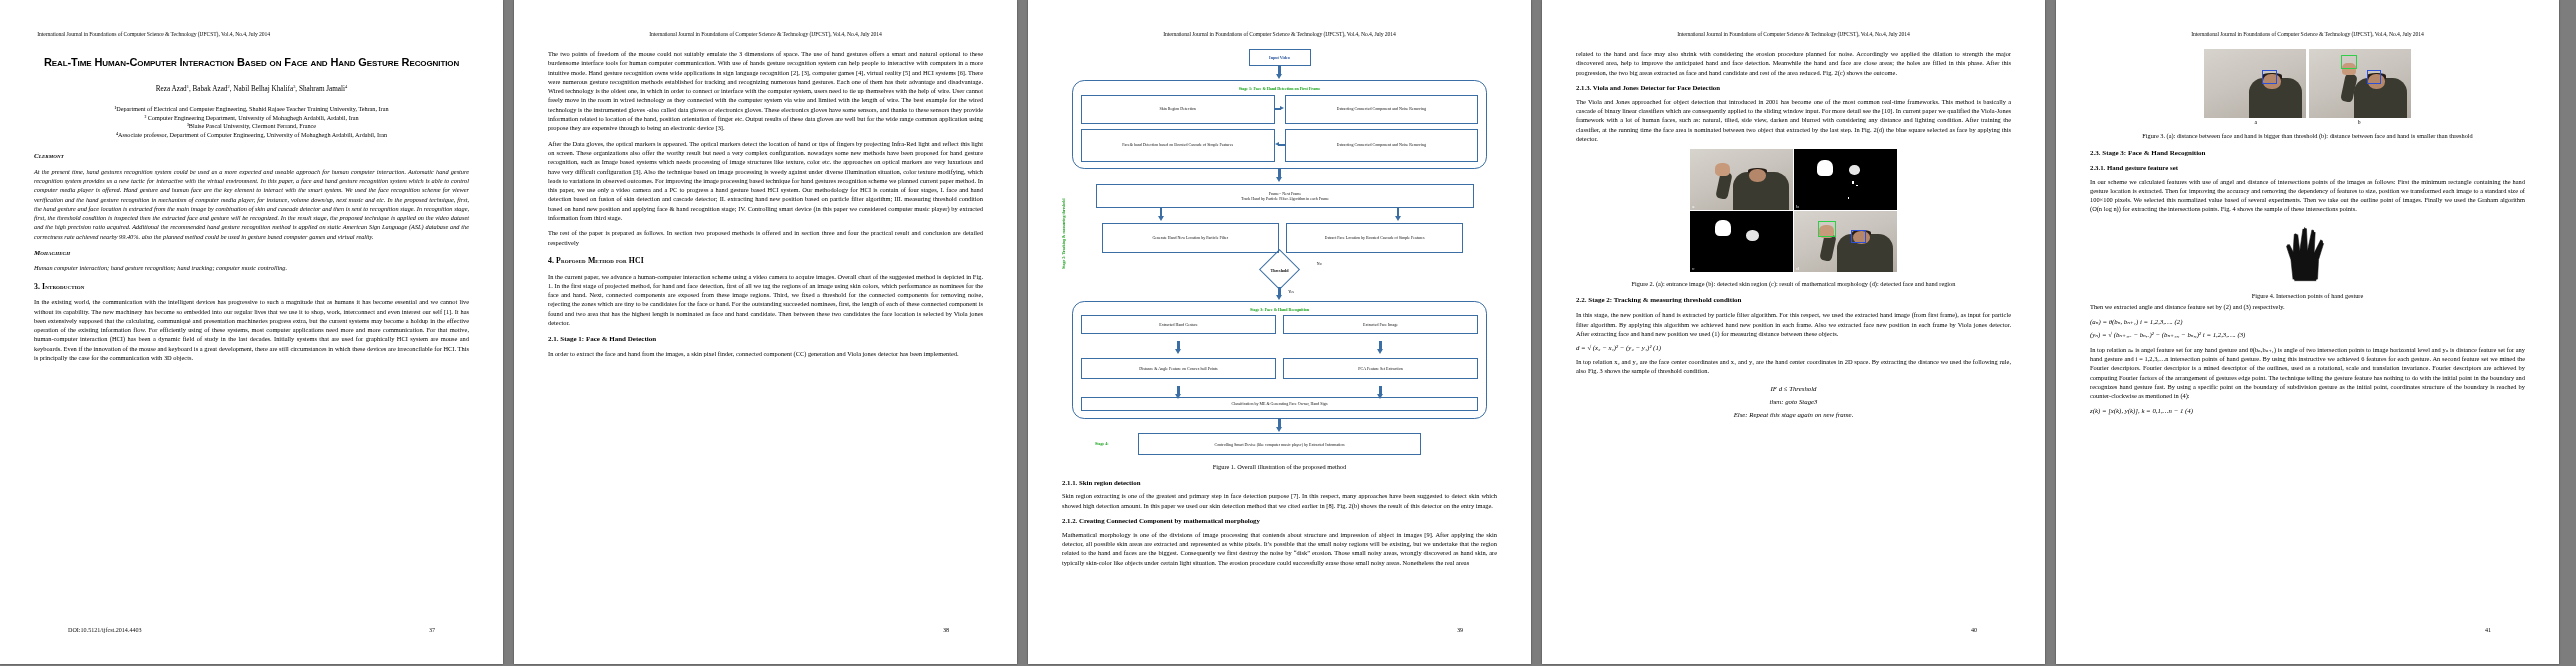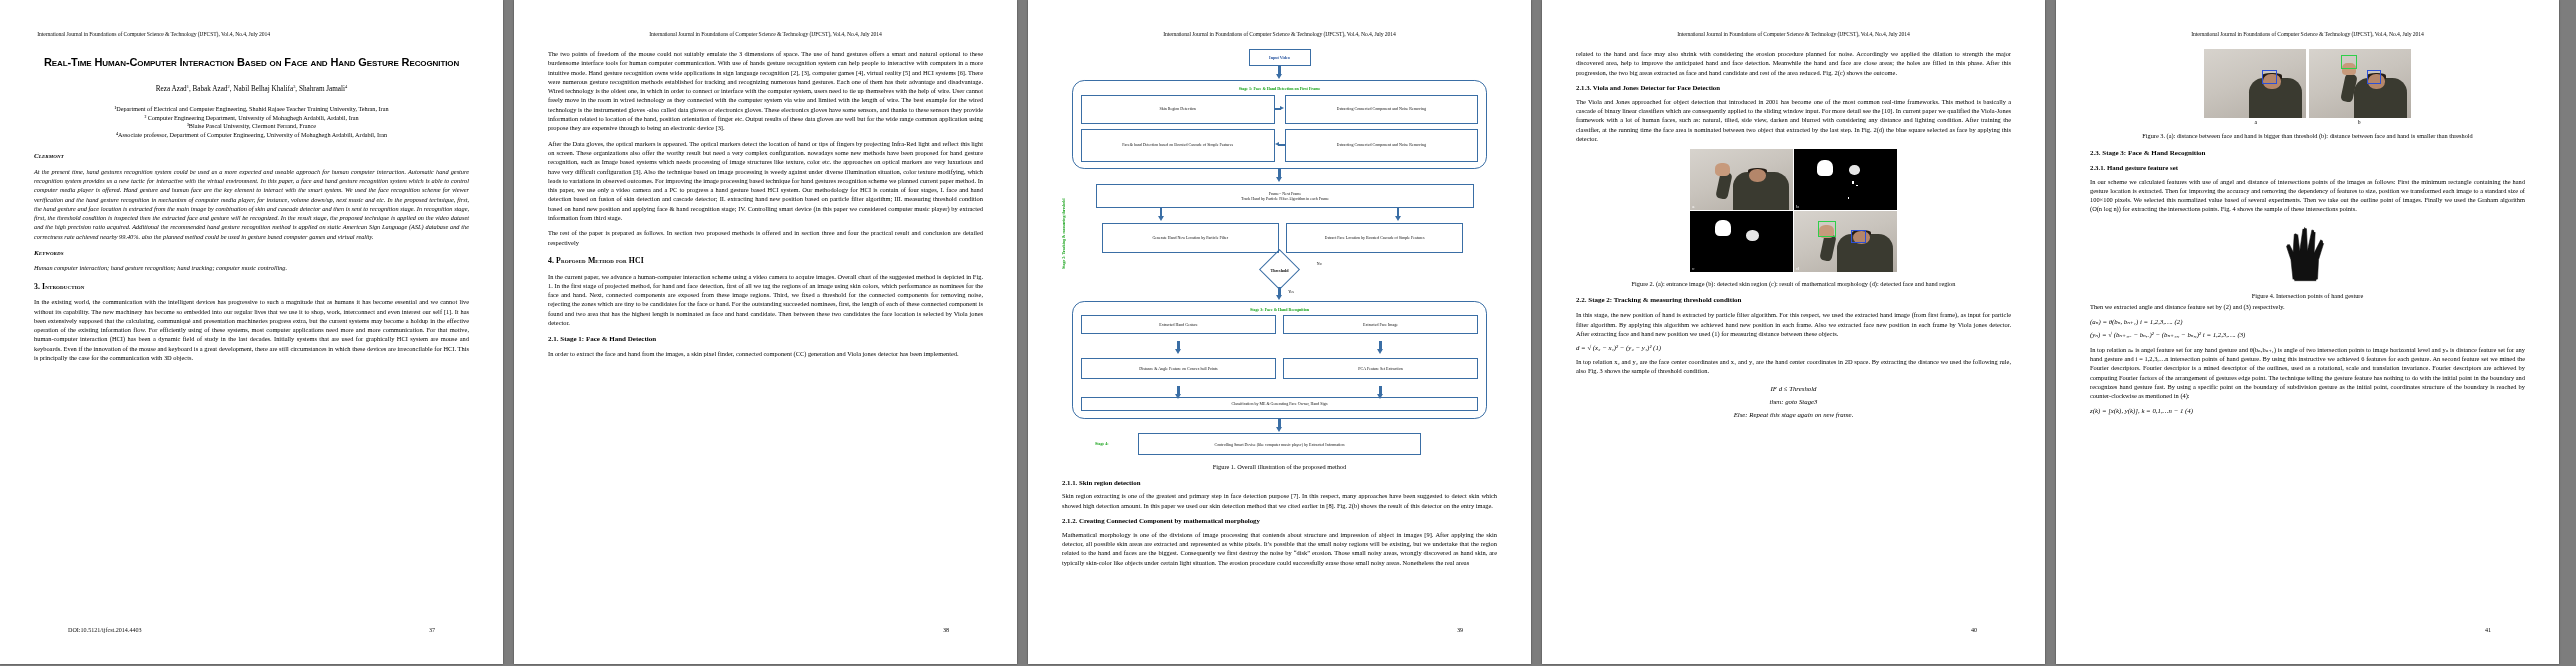--- a/index.html
+++ b/index.html
@@ -274,21 +274,21 @@
       <div class="affils">
         <div>¹Department of Electrical and Computer Engineering, Shahid Rajaee Teacher Training University, Tehran, Iran</div>
         <div>² Computer Engineering Department, University of Mohaghegh Ardabili, Ardabil, Iran</div>
         <div>³Blaise Pascal University, Clermont Ferrand, France</div>
         <div>⁴Associate professor, Department of Computer Engineering, University of Mohaghegh Ardabili, Ardabil, Iran</div>
       </div>
 
       <h2 class="secA">Clermont</h2>
       <p class="abstract">At the present time, hand gestures recognition system could be used as a more expected and useable approach for human computer interaction. Automatic hand gesture recognition system provides us a new tactic for interactive with the virtual environment. In this paper, a face and hand gesture recognition system which is able to control computer media player is offered. Hand gesture and human face are the key element to interact with the smart system. We used the face recognition scheme for viewer verification and the hand gesture recognition in mechanism of computer media player, for instance, volume down/up, next music and etc. In the proposed technique, first, the hand gesture and face location is extracted from the main image by combination of skin and cascade detector and then is sent to recognition stage. In recognition stage, first, the threshold condition is inspected then the extracted face and gesture will be recognized. In the result stage, the proposed technique is applied on the video dataset and the high precision ratio acquired. Additional the recommended hand gesture recognition method is applied on static American Sign Language (ASL) database and the correctness rate achieved nearby 99.40%. also the planned method could be used in gesture based computer games and virtual reality.</p>
 
-      <h2 class="secA">Keywords</h2>
+      <h2 class="secA">Mohaghegh</h2>
       <p class="keywords">Human computer interaction; hand gesture recognition; hand tracking; computer music controlling.</p>
 
       <h2 class="secNum">3. Introduction</h2>
       <p class="body">In the existing world, the communication with the intelligent devices has progressive to such a magnitude that as humans it has become essential and we cannot live without its capability. The new machinery has become so embedded into our regular lives that we use it to shop, work, interconnect and even interest our self [1]. It has been extensively supposed that the calculating, communiqué and presentation machineries progress extra, but the current systems may become a holdup in the effective operation of the existing information flow. For efficiently using of these systems, most computer applications need more and more communication. For that motive, human-computer interaction (HCI) has been a dynamic field of study in the last decades. Initially systems that are used for graphically HCI system are mouse and keyboards. Even if the innovation of the mouse and keyboard is a great development, there are still circumstances in which these devices are irreconcilable for HCI. This is principally the case for the communication with 3D objects.</p>
 
       <div class="footer">
         <span class="doi">DOI:10.5121/ijfcst.2014.4403</span>
         <span class="pageno">37</span>
       </div>
     </div>

